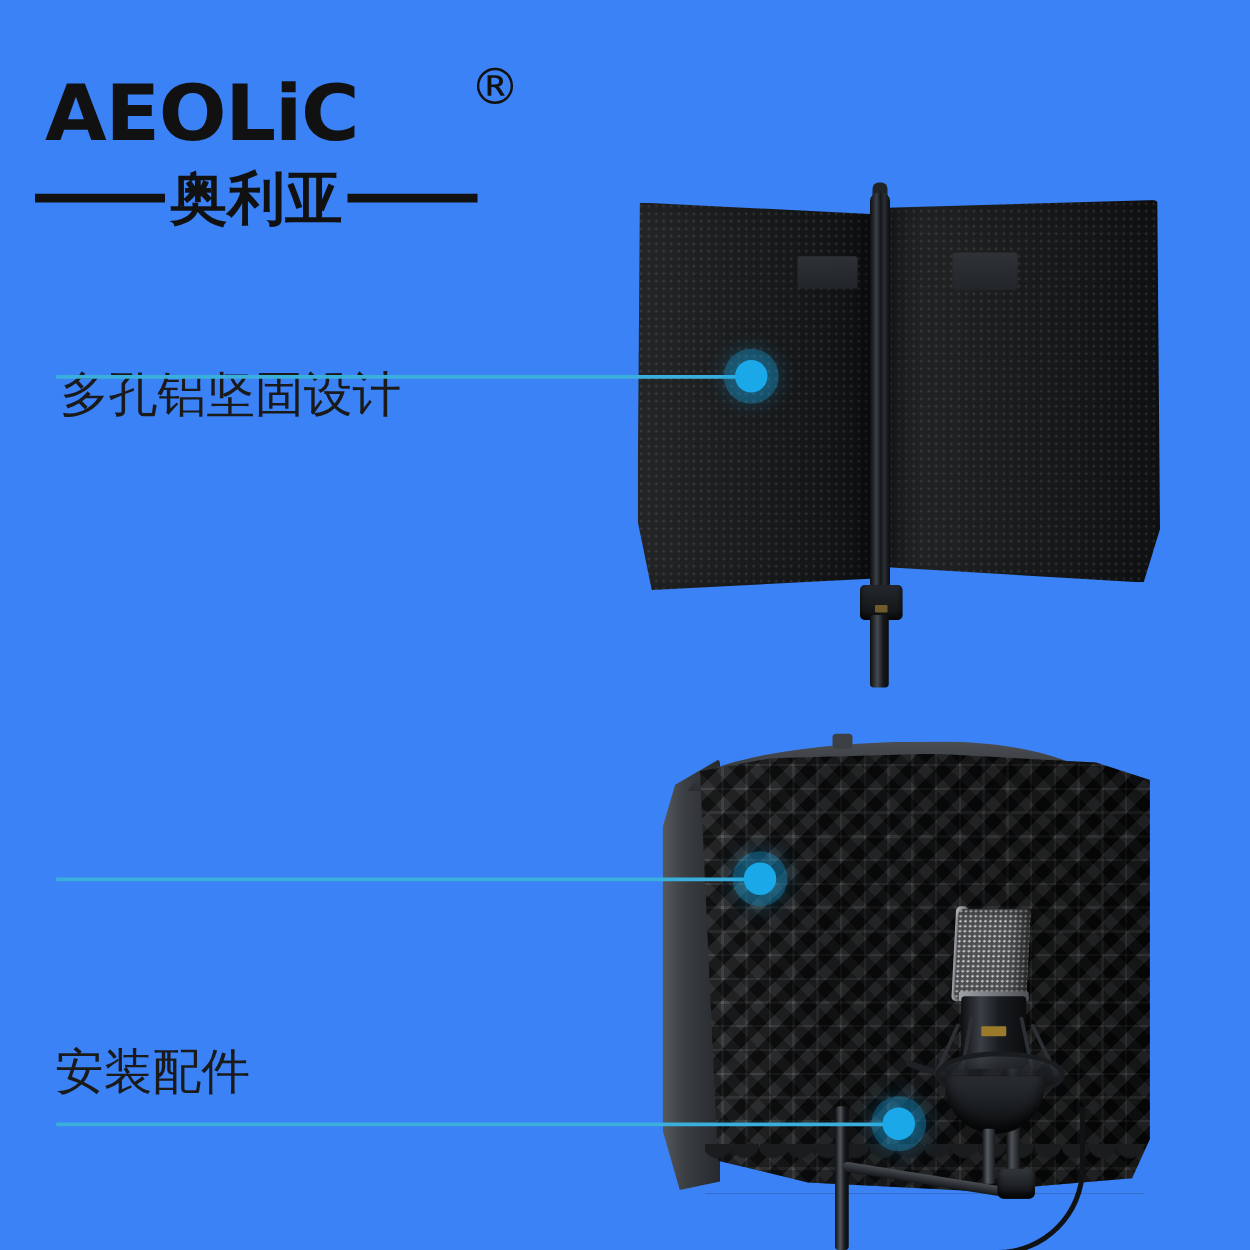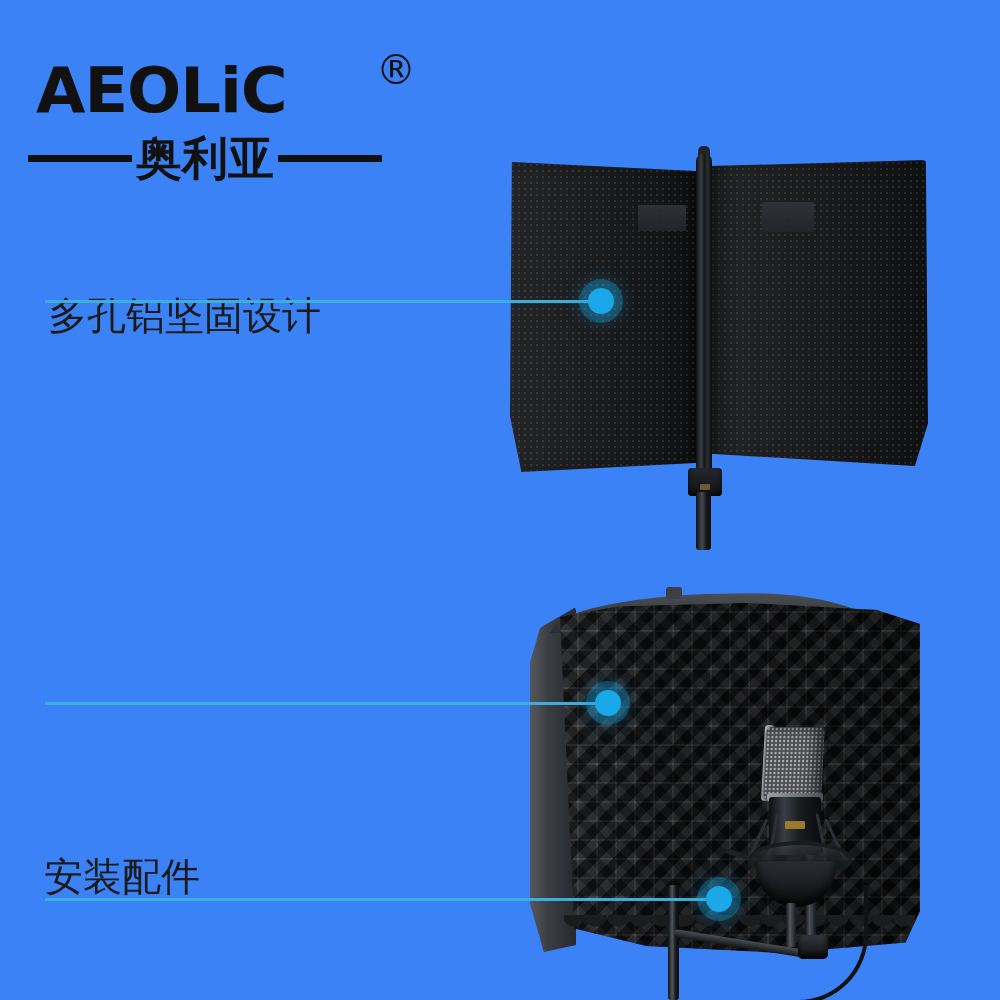--- a/index.html
+++ b/index.html
@@ -474,17 +474,17 @@
     <div id="mic-stem"></div>
   </div>
 
   <div class="callout-text" style="left:48px; top:251px;margin-top:38px;">多孔铝坚固设计</div>
   <div class="callout-line" style="left:45px; top:300px; width:555px;"></div>
   <div class="callout-dot" style="left:588px; top:288px;"></div>
 
   <div class="callout-line" style="left:45px; top:702px; width:565px;"></div>
   <div class="callout-dot" style="left:595px; top:690px;"></div>
 
-  <div class="callout-text" style="left:44px; top:830px;margin-top:20px;">安装配件</div>
+  <div class="callout-text" style="left:44px; top:830px;">安装配件</div>
   <div class="callout-line" style="left:45px; top:898px; width:675px;"></div>
   <div class="callout-dot" style="left:706px; top:886px;"></div>
 
 </div>
 
 </body></html>

